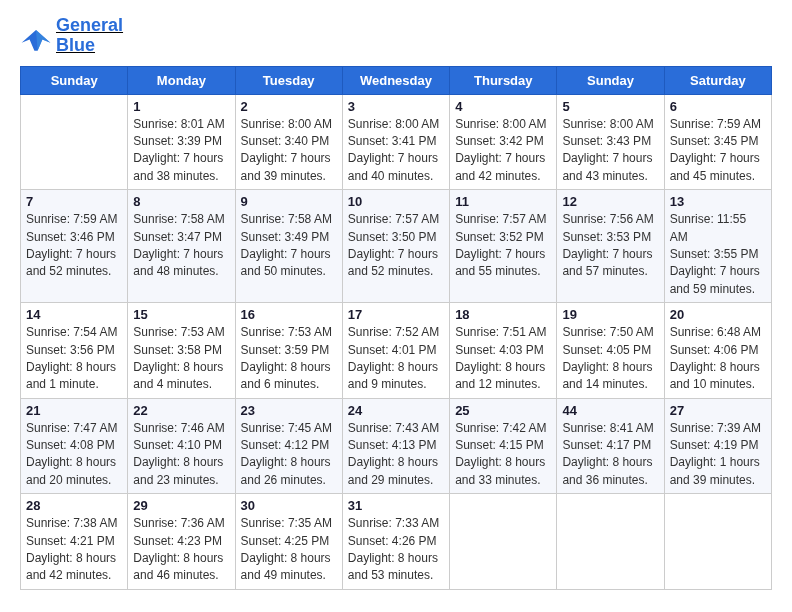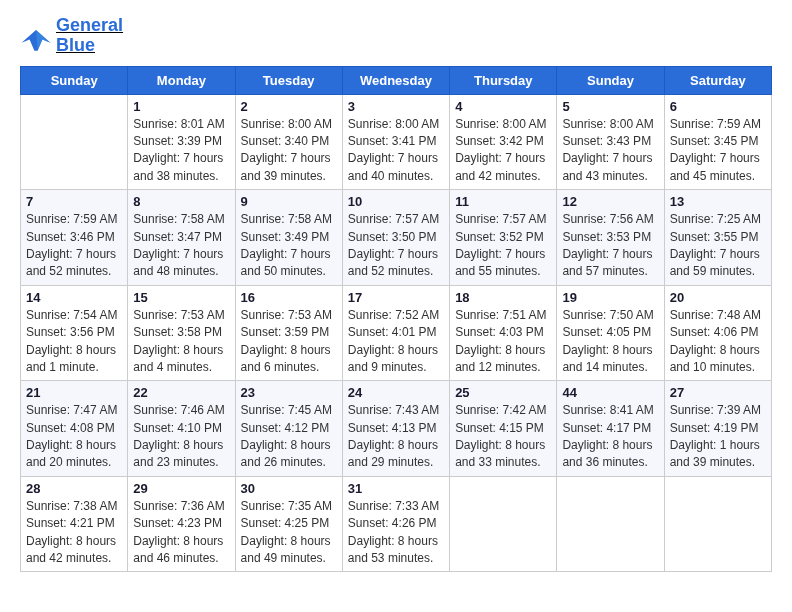--- a/index.html
+++ b/index.html
@@ -223,21 +223,21 @@
         <span class="day-number">12</span>
         <div class="day-info">
           <span>Sunrise: 7:56 AM</span><br>
           <span>Sunset: 3:53 PM</span><br>
           <span>Daylight: 7 hours and 57 minutes.</span>
         </div>
       </td>
         <td>
         <span class="day-number">13</span>
         <div class="day-info">
-          <span>Sunrise: 7:25 AM</span><br>
+          <span>Sunrise: 11:55 AM</span><br>
           <span>Sunset: 3:55 PM</span><br>
           <span>Daylight: 7 hours and 59 minutes.</span>
         </div>
       </td>
       </tr>
       <tr class="row-odd">
         <td>
         <span class="day-number">14</span>
         <div class="day-info">
           <span>Sunrise: 7:54 AM</span><br>
@@ -281,21 +281,21 @@
         <span class="day-number">19</span>
         <div class="day-info">
           <span>Sunrise: 7:50 AM</span><br>
           <span>Sunset: 4:05 PM</span><br>
           <span>Daylight: 8 hours and 14 minutes.</span>
         </div>
       </td>
         <td>
         <span class="day-number">20</span>
         <div class="day-info">
-          <span>Sunrise: 7:48 AM</span><br>
+          <span>Sunrise: 6:48 AM</span><br>
           <span>Sunset: 4:06 PM</span><br>
           <span>Daylight: 8 hours and 10 minutes.</span>
         </div>
       </td>
       </tr>
       <tr class="row-even">
         <td>
         <span class="day-number">21</span>
         <div class="day-info">
           <span>Sunrise: 7:47 AM</span><br>

